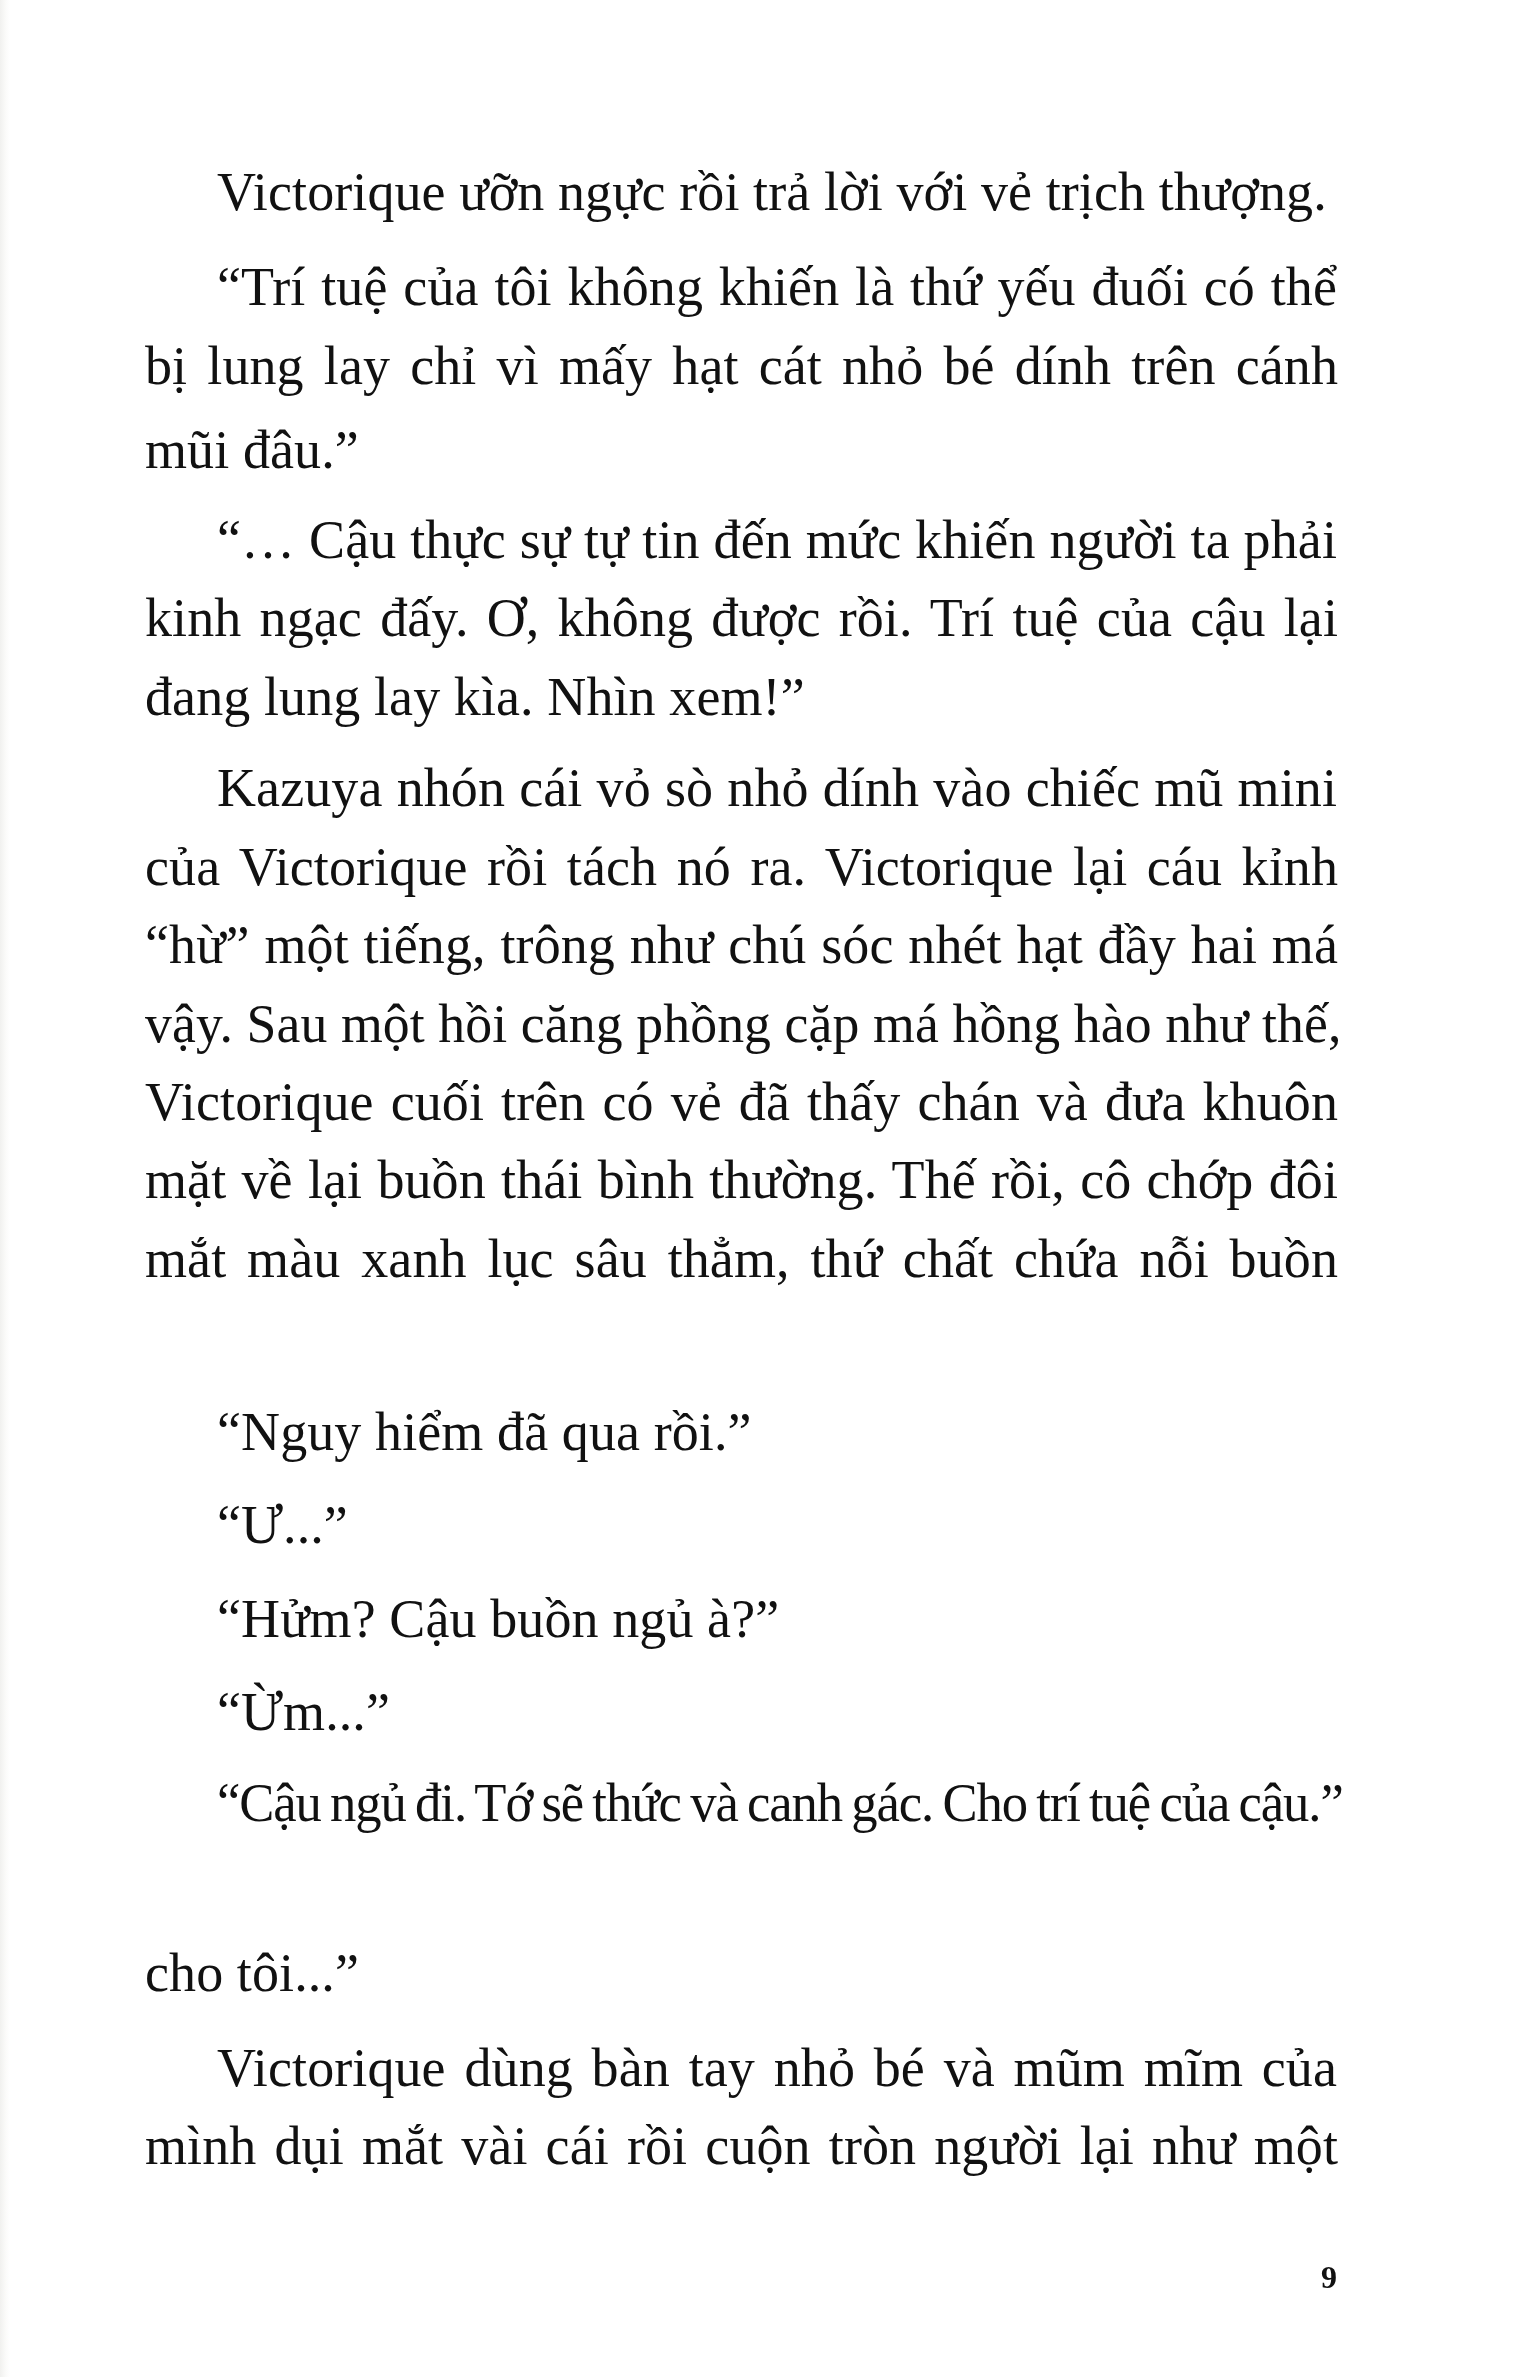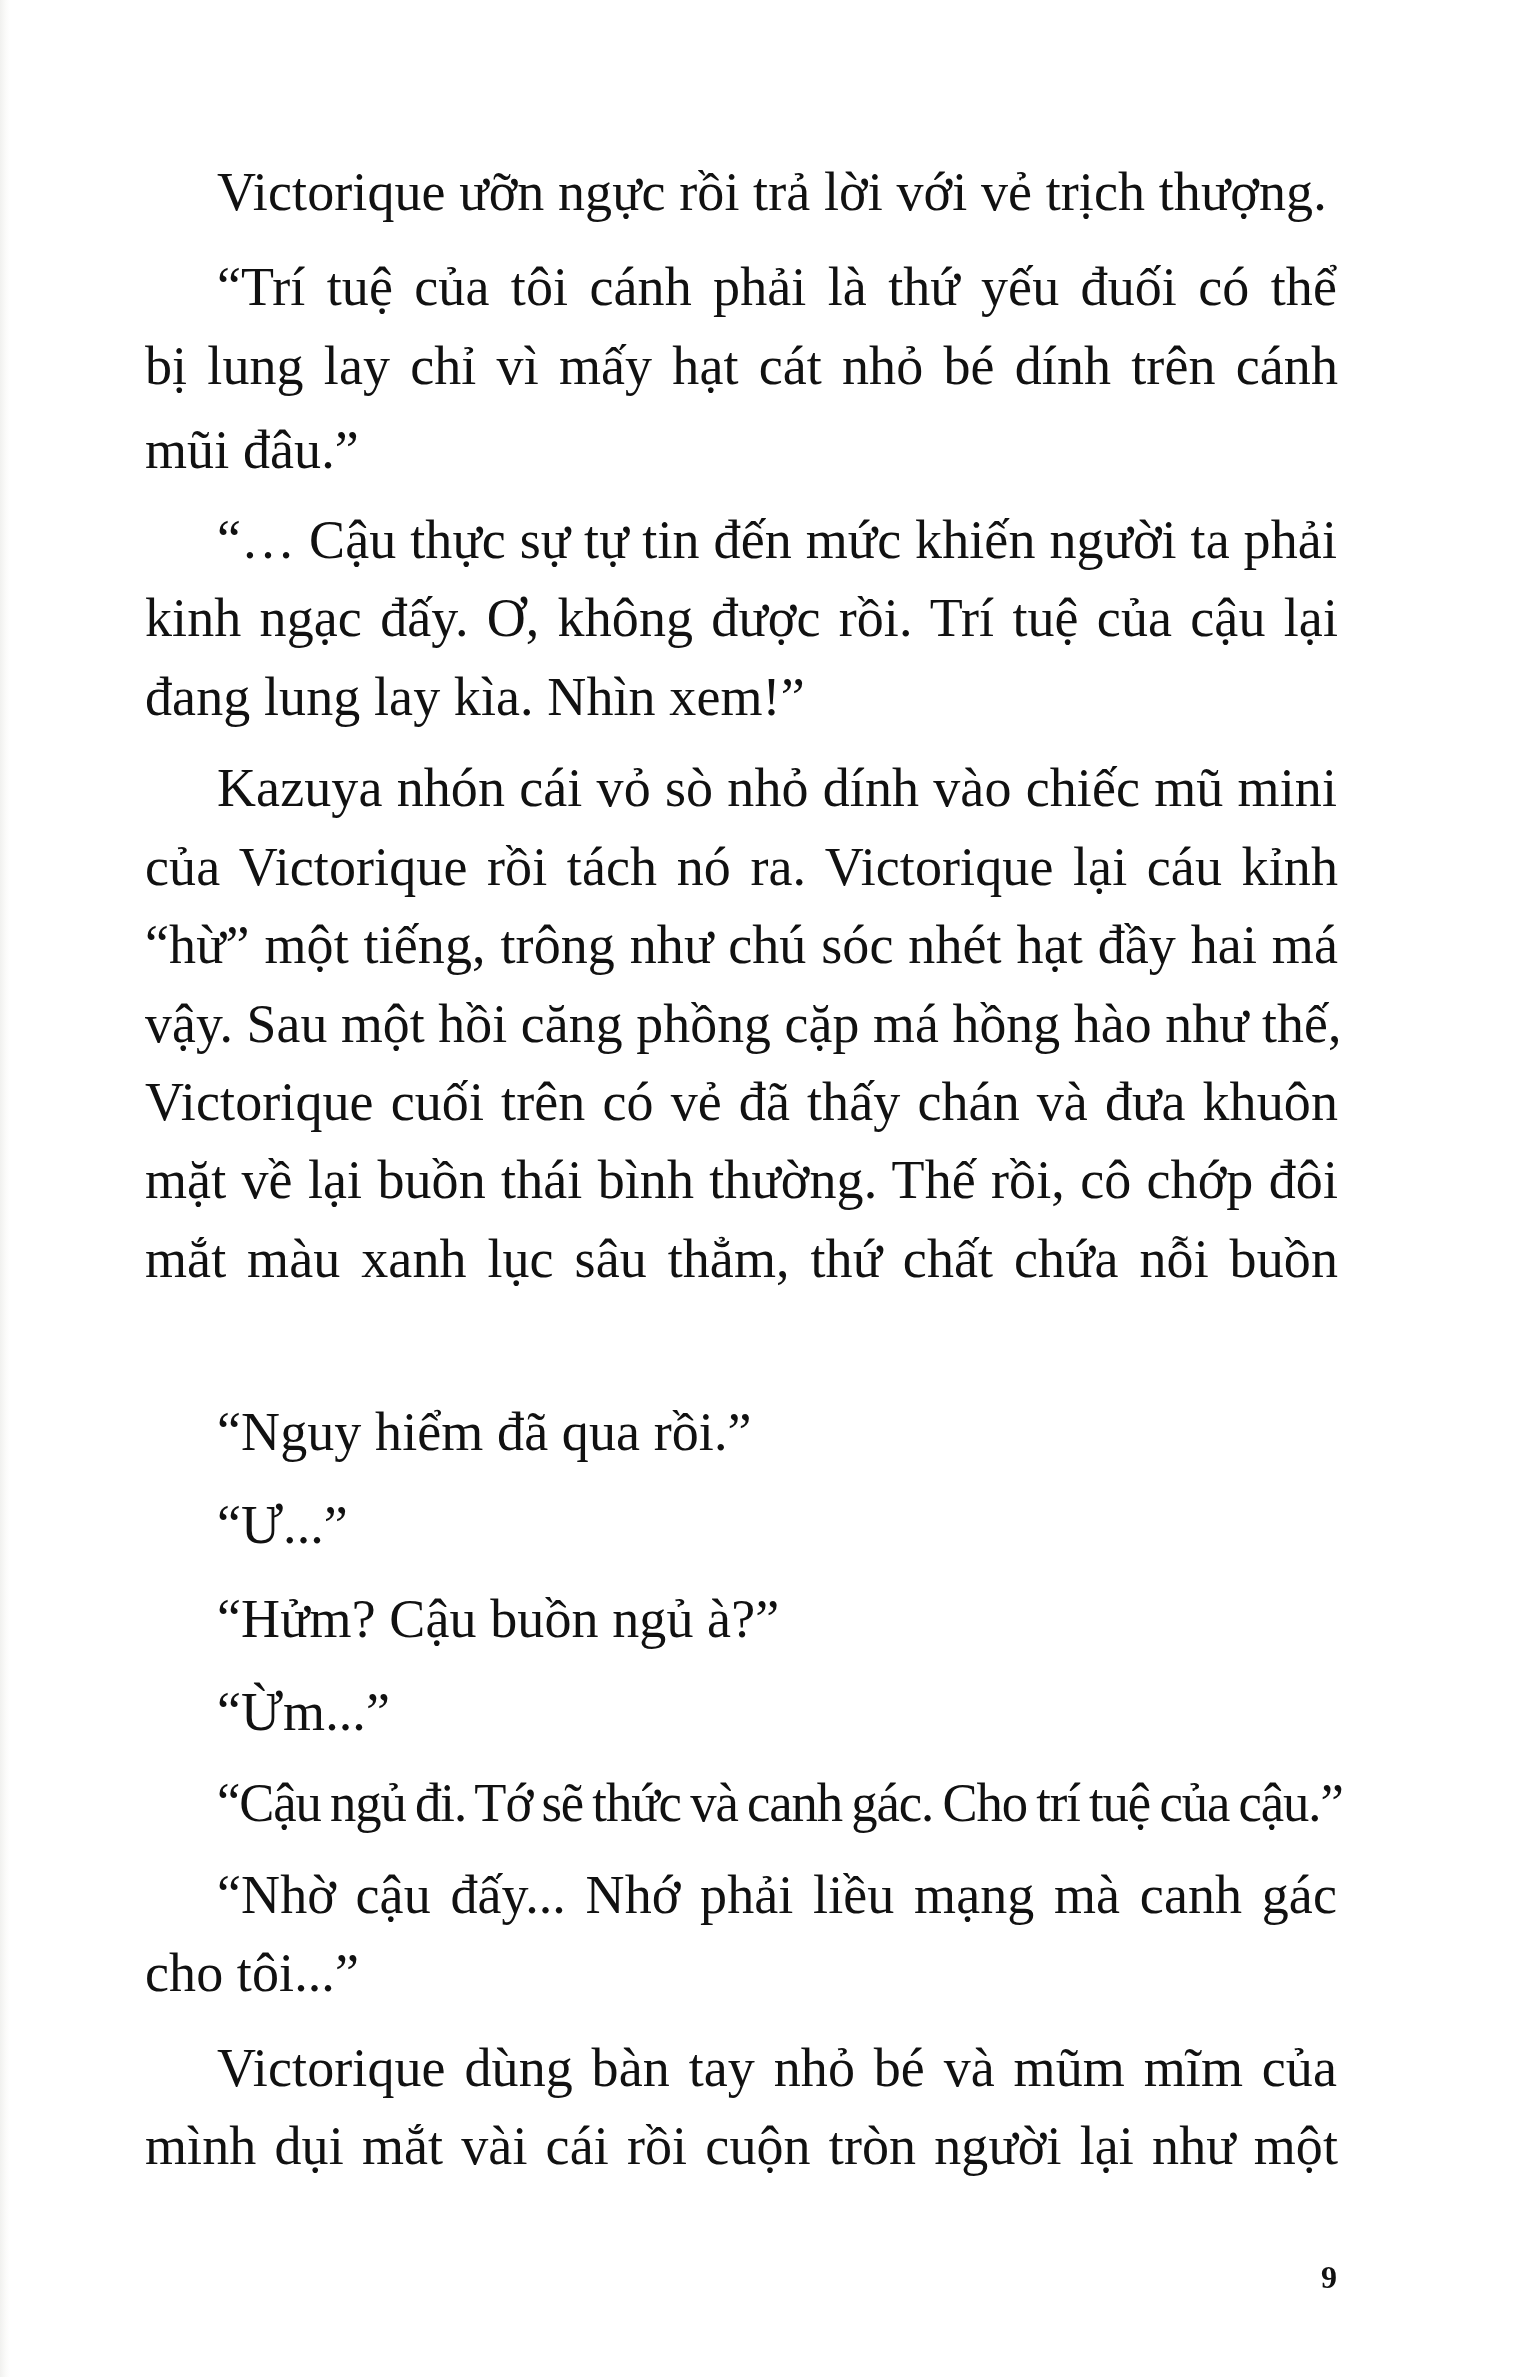--- a/index.html
+++ b/index.html
@@ -76,21 +76,21 @@
 </head>
 <body>
 
 <div class="page">
   <div class="edge-shadow"></div>
 
   <div class="text-block">
 
     <div class="line indent last" style="top:156px">Victorique ưỡn ngực rồi trả lời với vẻ trịch thượng.</div>
 
-    <div class="line indent full" style="top:251px">“Trí tuệ của tôi cánh phải là thứ yếu đuối có thể</div>
+    <div class="line indent full" style="top:251px">“Trí tuệ của tôi không khiến là thứ yếu đuối có thể</div>
     <div class="line full" style="top:330px">bị lung lay chỉ vì mấy hạt cát nhỏ bé dính trên cánh</div>
     <div class="line last" style="top:414px">mũi đâu.”</div>
 
     <div class="line indent full" style="top:504px">“… Cậu thực sự tự tin đến mức khiến người ta phải</div>
     <div class="line last" style="top:661px">đang lung lay kìa. Nhìn xem!”</div>
     <div class="line full" style="top:582px">kinh ngạc đấy. Ơ, không được rồi. Trí tuệ của cậu lại</div>
 
     <div class="line indent full" style="top:752px">Kazuya nhón cái vỏ sò nhỏ dính vào chiếc mũ mini</div>
     <div class="line full" style="top:831px">của Victorique rồi tách nó ra. Victorique lại cáu kỉnh</div>
     <div class="line full" style="top:909px">“hừ” một tiếng, trông như chú sóc nhét hạt đầy hai má</div>
@@ -102,21 +102,20 @@
     <div class="line indent last" style="top:1396px">“Nguy hiểm đã qua rồi.”</div>
 
     <div class="line indent last" style="top:1489px">“Ư...”</div>
 
     <div class="line indent last" style="top:1583px">“Hửm? Cậu buồn ngủ à?”</div>
 
     <div class="line indent last" style="top:1676px">“Ừm...”</div>
 
     <div class="line indent full tight" style="top: 1767px; transform-origin: 0px 0px; transform: scaleX(0.9747); width: 1150px; text-align-last: justify;">“Cậu ngủ đi. Tớ sẽ thức và canh gác. Cho trí tuệ của cậu.”</div>
 
-    <div class="line indent full" style="top:1859px">“Nhờ cậu đấy... Nhớ phải liều mạng mà canh gác</div>
     <div class="line last" style="top:1937px">cho tôi...”</div>
 
     <div class="line indent full" style="top:2032px">Victorique dùng bàn tay nhỏ bé và mũm mĩm của</div>
     <div class="line full" style="top:2110px">mình dụi mắt vài cái rồi cuộn tròn người lại như một</div>
 
   </div>
 
   <div class="page-number">9</div>
 </div>
 

